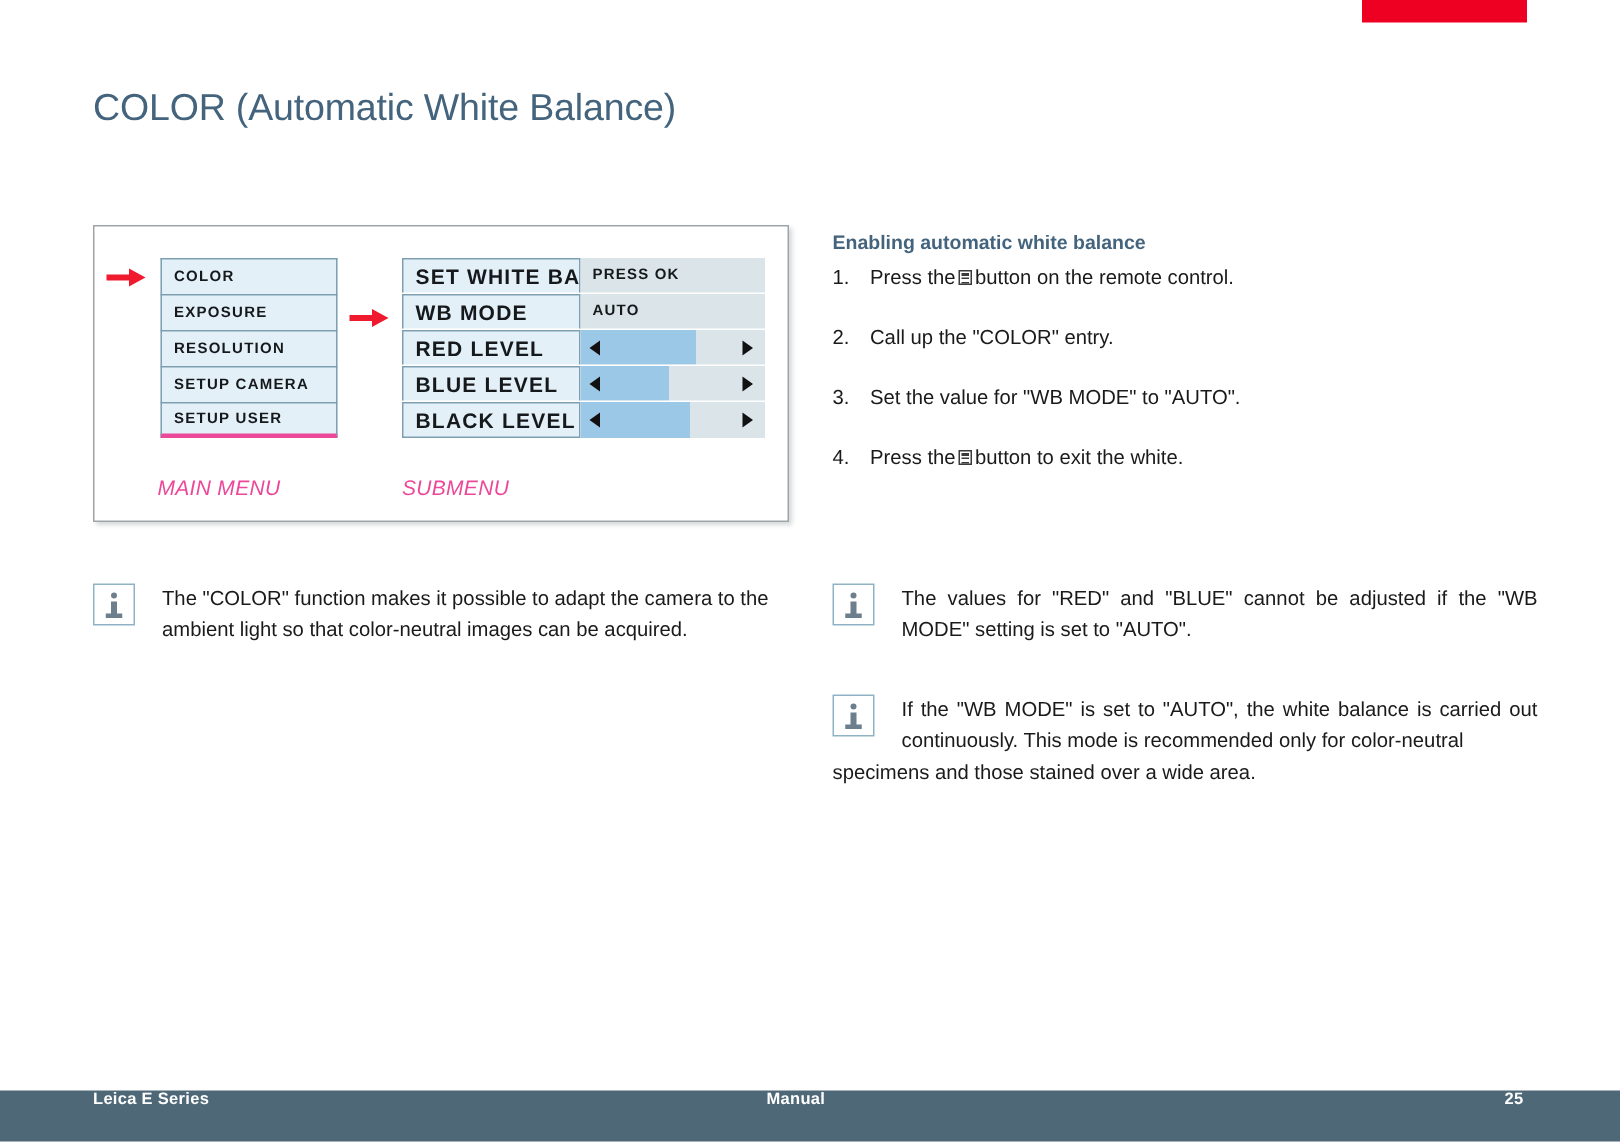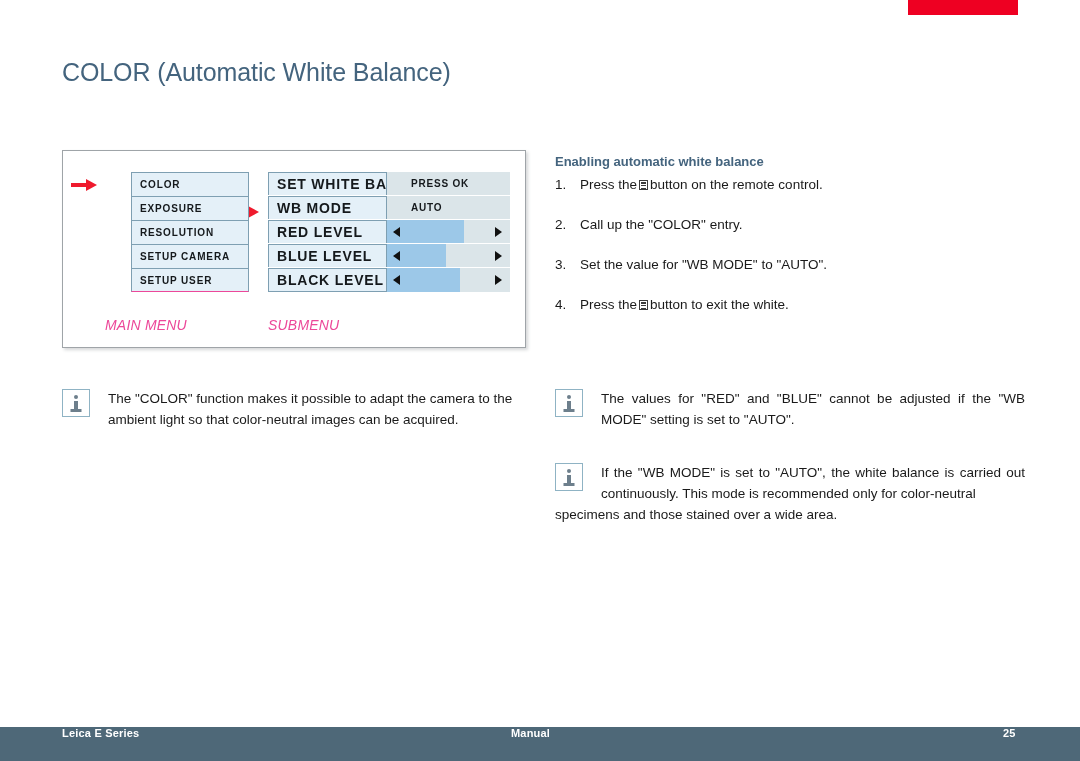--- a/index.html
+++ b/index.html
@@ -92,21 +92,21 @@
     box-sizing: border-box;
     display: flex;
     align-items: center;
     padding-left: 8px;
     font-size: 10px;
     font-weight: bold;
     letter-spacing: 0.85px;
     color: #15191c;
     white-space: nowrap;
   }
-  .mm-cell:last-child { border-bottom: 1px solid #ec4899; }
+  .mm-cell:last-child { border-bottom: 3px solid #ec4899; }
 
   
   #sub-menu {
     position: absolute;
     left: 267px;
     top: 171px;
     width: 242px;
   }
   .sm-row {
     height: 24px;
@@ -130,21 +130,21 @@
     color: #15191c;
     white-space: nowrap;
   }
   .sm-row:last-child .sm-label { border-bottom: 1px solid #7e9fb2; }
   .sm-value {
     flex: 1;
     background: #dbe5e9;
     box-sizing: border-box;
     display: flex;
     align-items: center;
-    padding-left: 24px;
+    padding-left: 8px;
     font-size: 10px;
     font-weight: bold;
     letter-spacing: 0.8px;
     color: #15191c;
     white-space: nowrap;
   }
   
   .sm-slider {
     flex: 1;
     position: relative;
@@ -360,21 +360,21 @@
   <div class="red-arrow" id="arrow-main" style="left:8px; top:28px;">
     <span class="shaft"></span>
       <span class="head"></span>
   </div>
 
   <div class="red-arrow" id="arrow-sub" style="left:170px; top:55px;">
     <span class="shaft"></span>
       <span class="head"></span>
   </div>
 
-  <div id="main-menu" style="left:44px; top:21px;margin-left:24px;">
+  <div id="main-menu" style="left:44px; top:21px;">
     <div class="mm-cell">
         <span>COLOR</span>
       </div>
     <div class="mm-cell">
         <span>EXPOSURE</span>
       </div>
     <div class="mm-cell">
         <span>RESOLUTION</span>
       </div>
     <div class="mm-cell">

